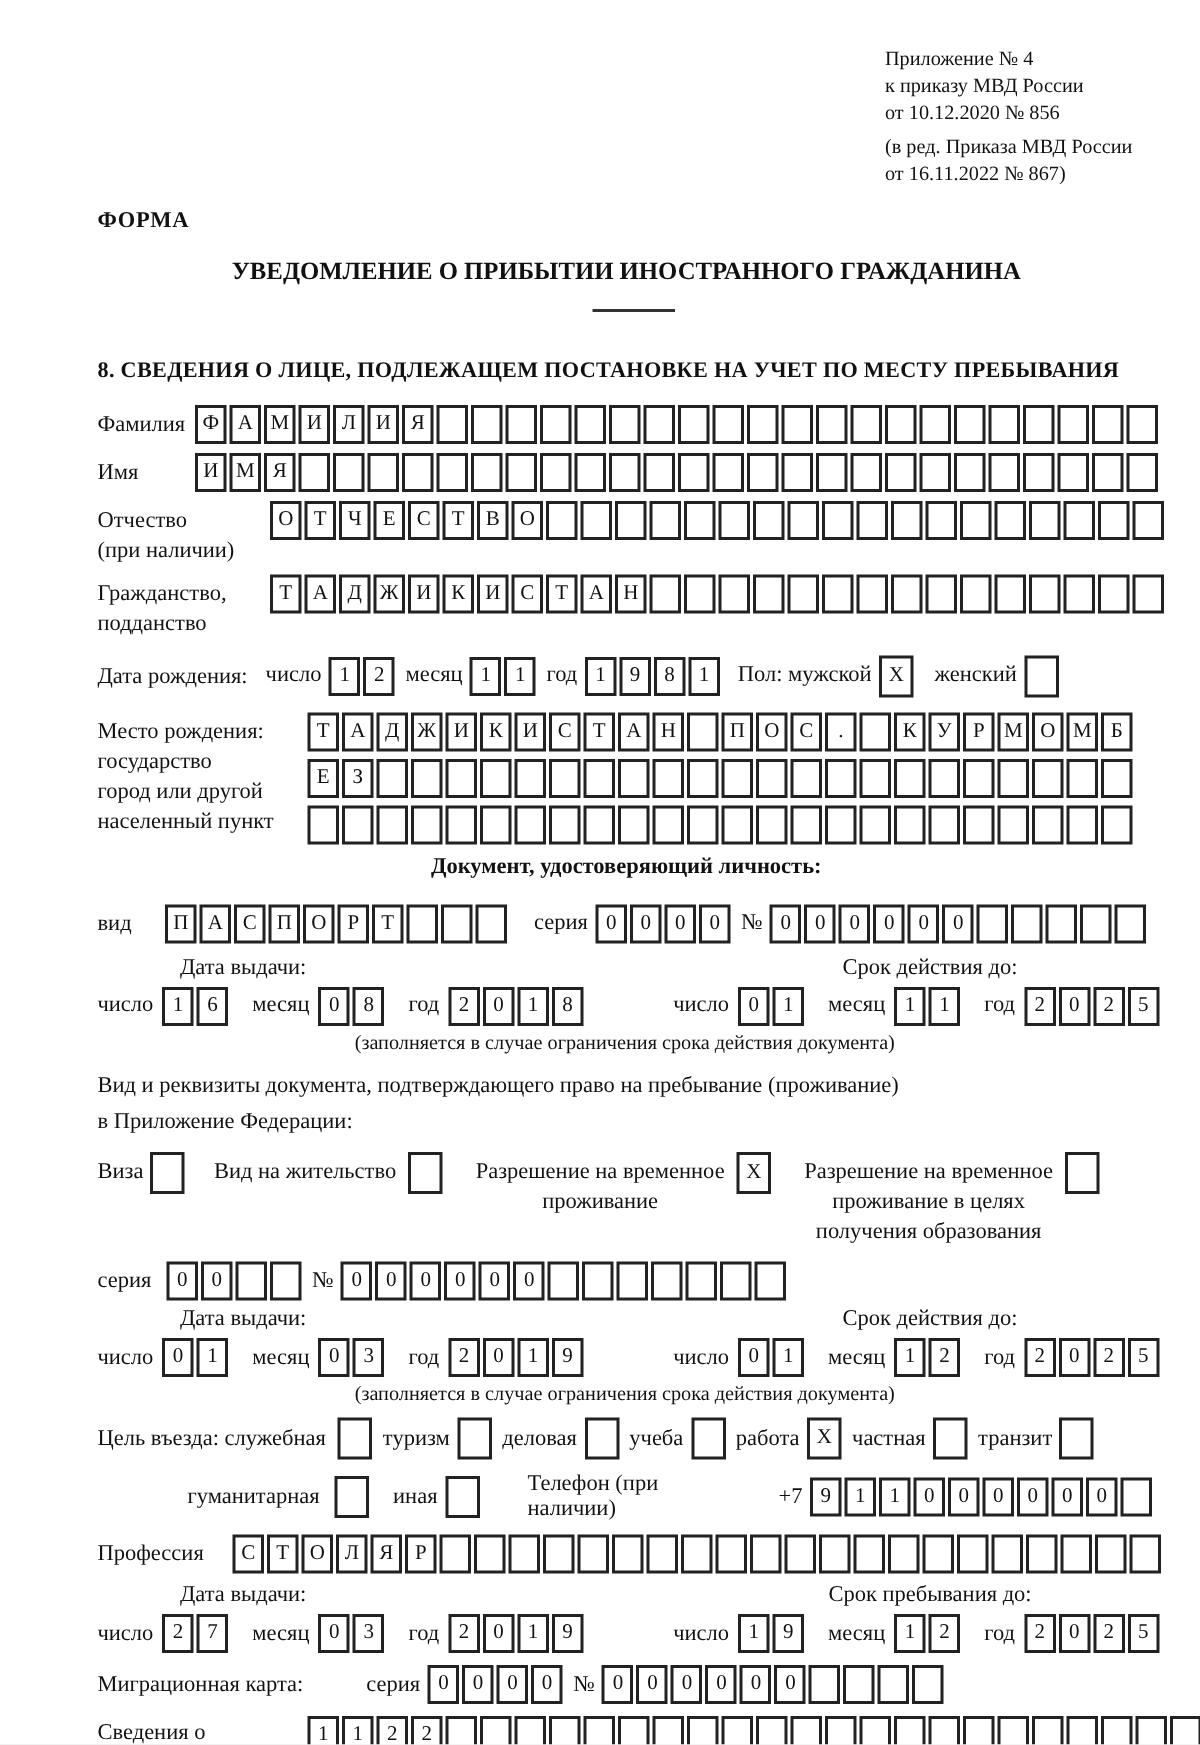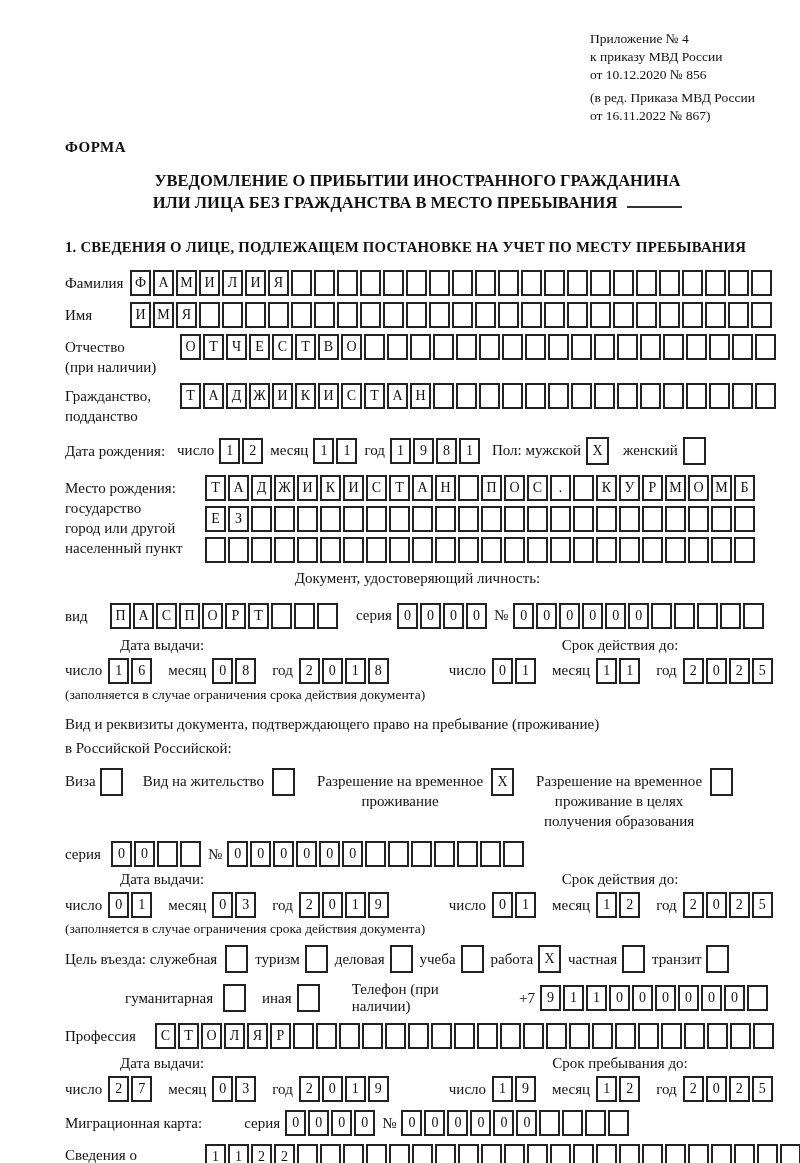--- a/index.html
+++ b/index.html
@@ -22,30 +22,30 @@
   .lbl{font-size:15px;line-height:1.35;white-space:pre-line;flex-shrink:0;padding-top:3px;}
   .boxes{display:flex;flex-wrap:nowrap;}
   .cell{
     width:17px;height:22px;border:2px solid #222;margin-right:2px;flex-shrink:0;
     display:flex;align-items:center;justify-content:center;
     font-size:14px;background:#fff;
   }
   .cb .cell{width:19px;height:24px;}
   .w65{width:65px;} .w115{width:115px;} .w140{width:140px;}
   .word{margin:0 5px;padding-top:0;}
-  .center-head{font-weight:normal;text-align:center;margin-top:10px;font-size:15px;}
+  .center-head{font-weight:bold;text-align:center;margin-top:10px;font-size:15px;}
   .dates-head{display:flex;margin-top:8px;}
   .dates-head .h1{width:290px;text-align:left;margin-left:55px;}
   .dates-head .h2{width:300px;text-align:center;margin-left:60px;}
   .drow{display:flex;align-items:center;margin-top:4px;}
   .dgroup{display:flex;align-items:center;}
   .dgroup .t{margin-right:6px;}
   .dgroup .t2{margin:0 6px 0 14px;}
   .rgap{margin-left:58px;}
-  .note{font-size:13.5px;text-align:left;margin-top:3px;padding-right:2px;}
+  .note{font-size:13.5px;text-align:center;margin-top:3px;padding-right:2px;}
   .plain{margin-top:10px;line-height:1.5;}
   .ckitem{display:flex;align-items:flex-start;margin-right:14px;}
   .ckitem .txt{text-align:center;white-space:pre-line;line-height:1.35;padding-top:3px;}
   .ckitem .cb{margin-left:8px;margin-top:0;}
   .stack3{display:flex;flex-direction:column;}
   .stack3 .boxes{margin-bottom:5px;}
   .mt10{margin-top:10px;} .mt14{margin-top:14px;}
 </style>
 </head>
 <body>
@@ -58,24 +58,24 @@
     <div>от 10.12.2020 № 856</div>
     <div class="gap"></div>
     <div>(в ред. Приказа МВД России</div>
     <div>от 16.11.2022 № 867)</div>
   </div>
 
   <div class="forma">ФОРМА</div>
 
   <div class="title">
     <div>УВЕДОМЛЕНИЕ О ПРИБЫТИИ ИНОСТРАННОГО ГРАЖДАНИНА</div>
-    <div><span>ИЛИ ЛИЦА БЕЗ ГРАЖДАНСТВА В МЕСТО ПРЕБЫВАНИЯ</span><span class="blank"></span></div>
-  </div>
-
-  <div class="sect">1. СВЕДЕНИЯ О ЛИЦЕ, ПОДЛЕЖАЩЕМ ПОСТАНОВКЕ НА УЧЕТ ПО МЕСТУ ПРЕБЫВАНИЯ</div>
+    <div><span class="blank"></span></div>
+  </div>
+
+  <div class="sect">8. СВЕДЕНИЯ О ЛИЦЕ, ПОДЛЕЖАЩЕМ ПОСТАНОВКЕ НА УЧЕТ ПО МЕСТУ ПРЕБЫВАНИЯ</div>
 
   <div class="frow mt14">
     <div class="lbl w65">Фамилия</div>
     <div class="boxes">
         <div class="cell">Ф</div>
         <div class="cell">А</div>
         <div class="cell">М</div>
         <div class="cell">И</div>
         <div class="cell">Л</div>
         <div class="cell">И</div>
@@ -399,21 +399,21 @@
           <div class="cell">2</div>
           <div class="cell">0</div>
           <div class="cell">2</div>
           <div class="cell">5</div>
         </div>
     </div>
   </div>
   <div class="note">(заполняется в случае ограничения срока действия документа)</div>
 
   <div class="plain">Вид и реквизиты документа, подтверждающего право на пребывание (проживание)</div>
-  <div class="plain" style="margin-top:2px">в Российской Российской:</div>
+  <div class="plain" style="margin-top:2px">в Приложение Федерации:</div>
 
   <div class="frow" style="margin-top:8px">
     <div class="ckitem">
       <div class="txt">Виза</div>
       <div class="boxes cb" style="margin-left:4px">
           <div class="cell"></div>
         </div>
     </div>
     <div class="ckitem" style="margin-left:4px">
       <div class="txt">Вид на жительство</div>

